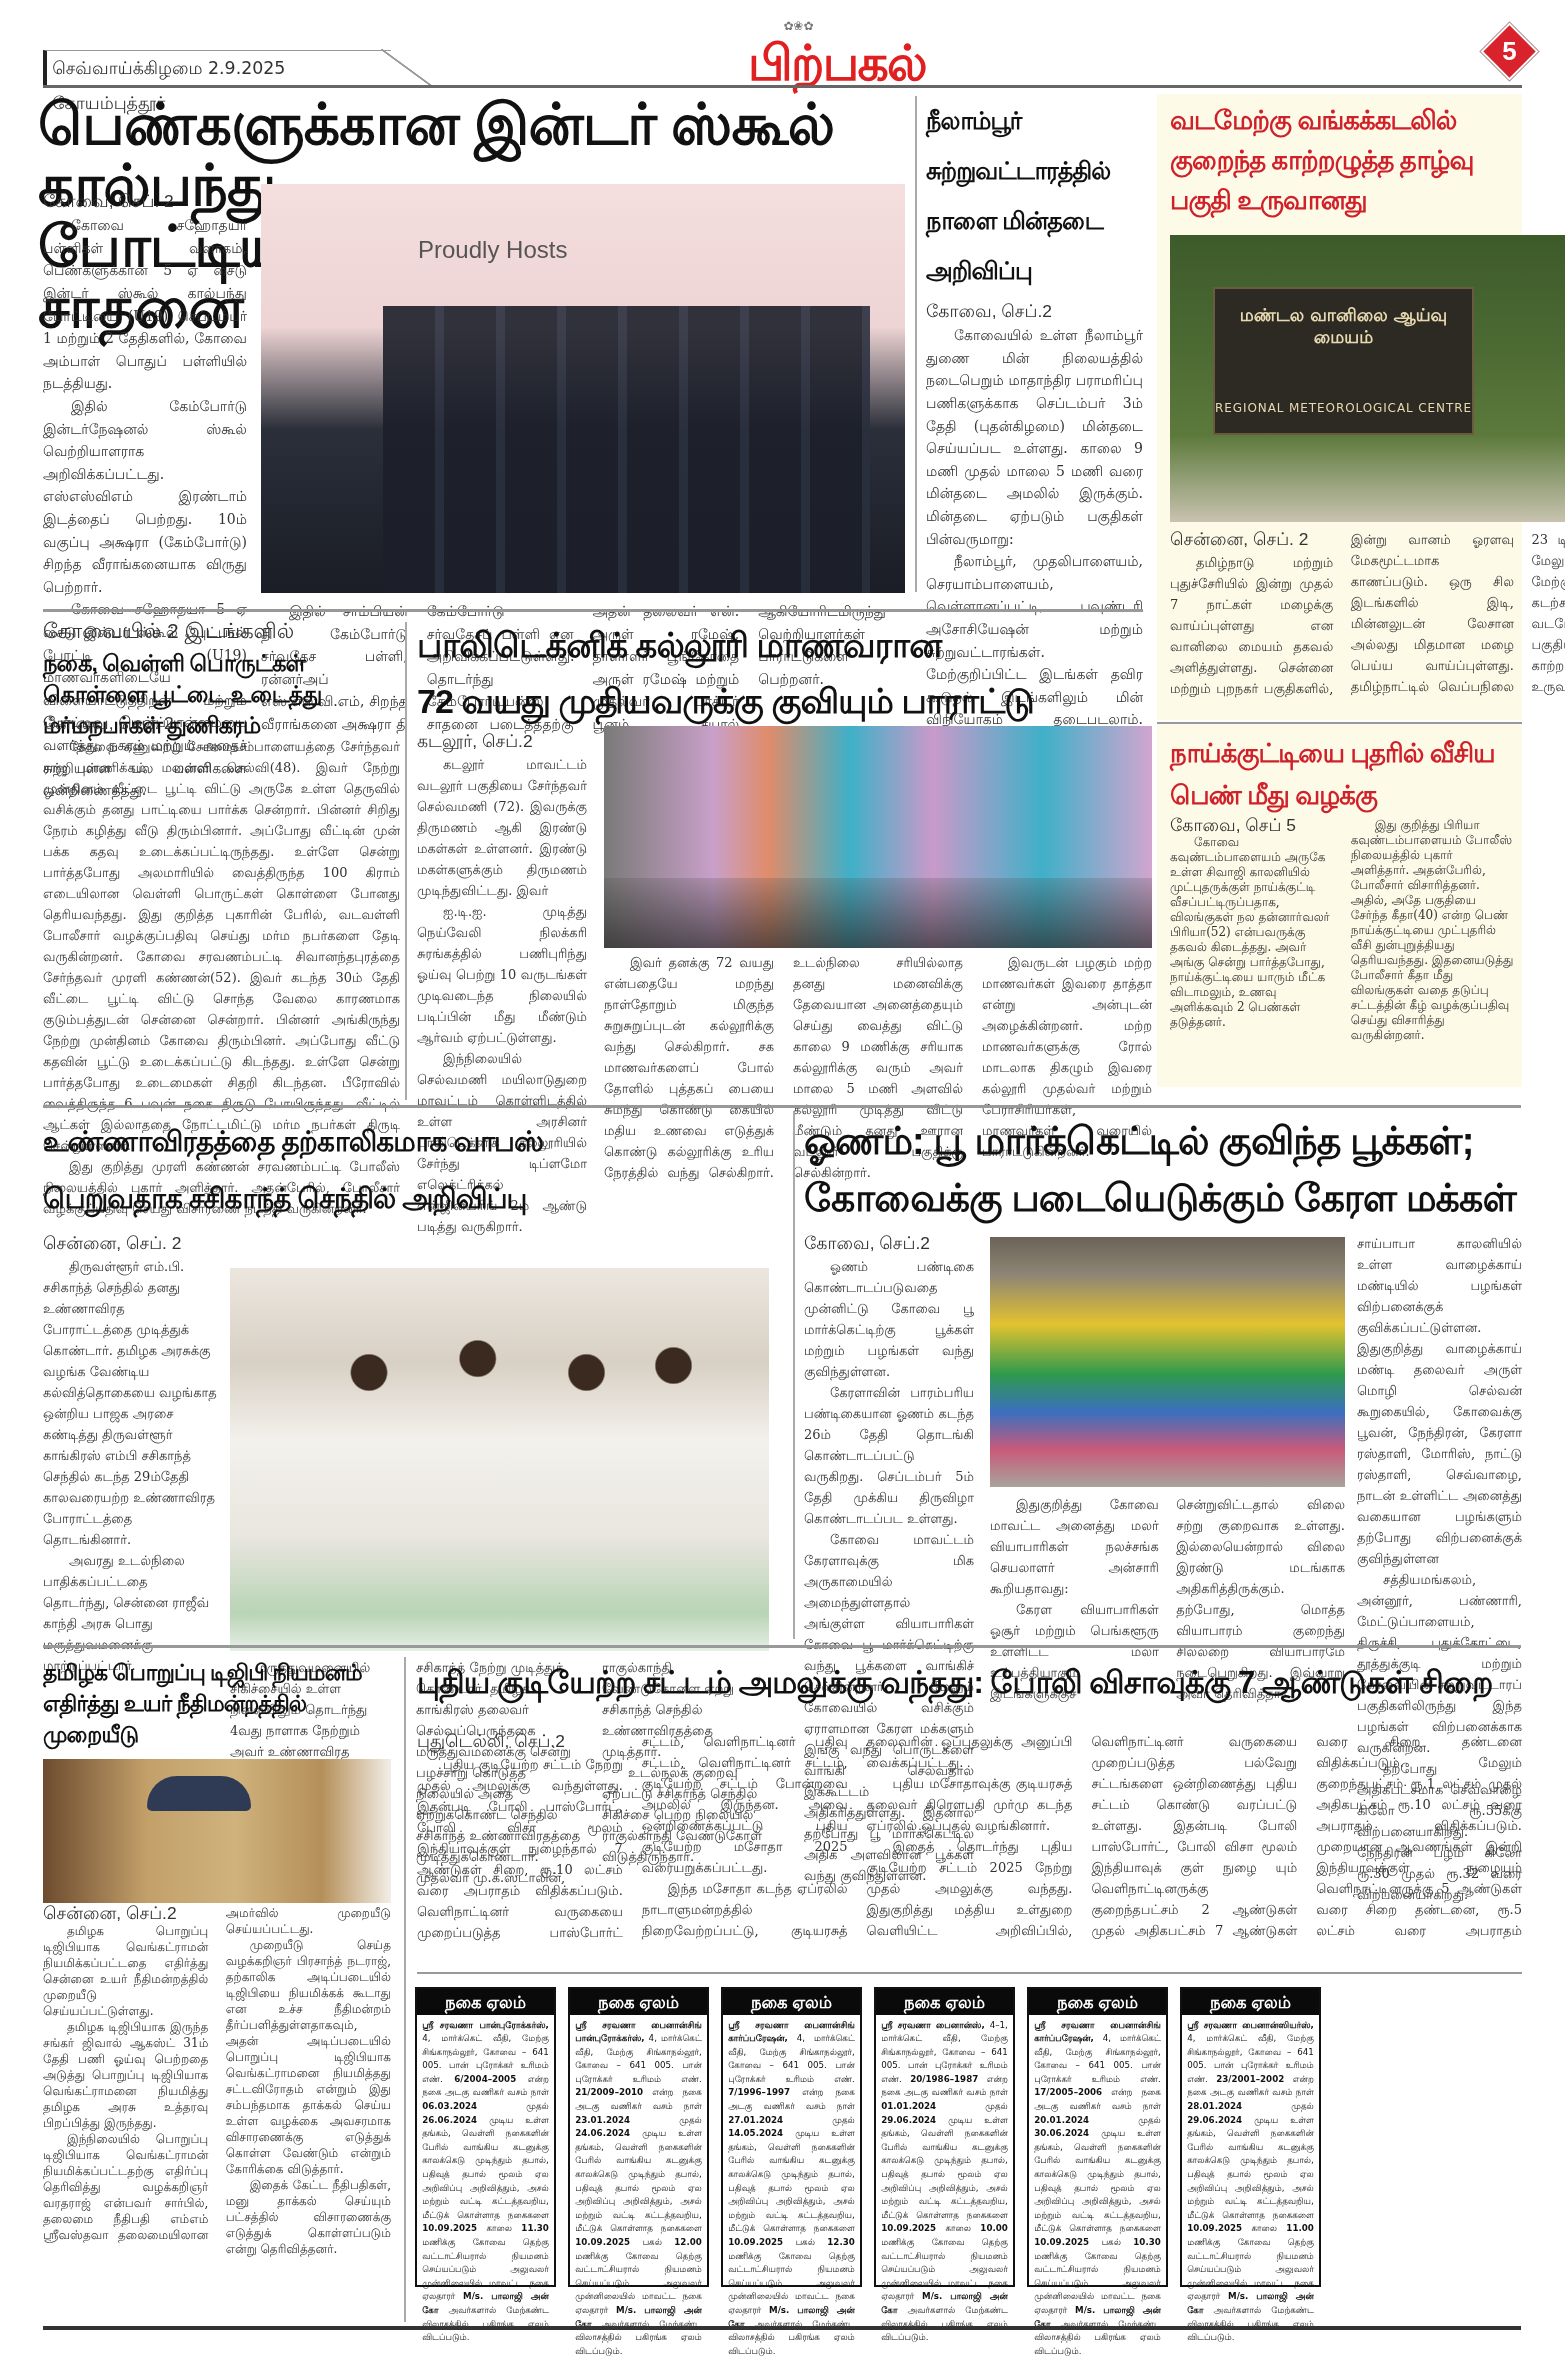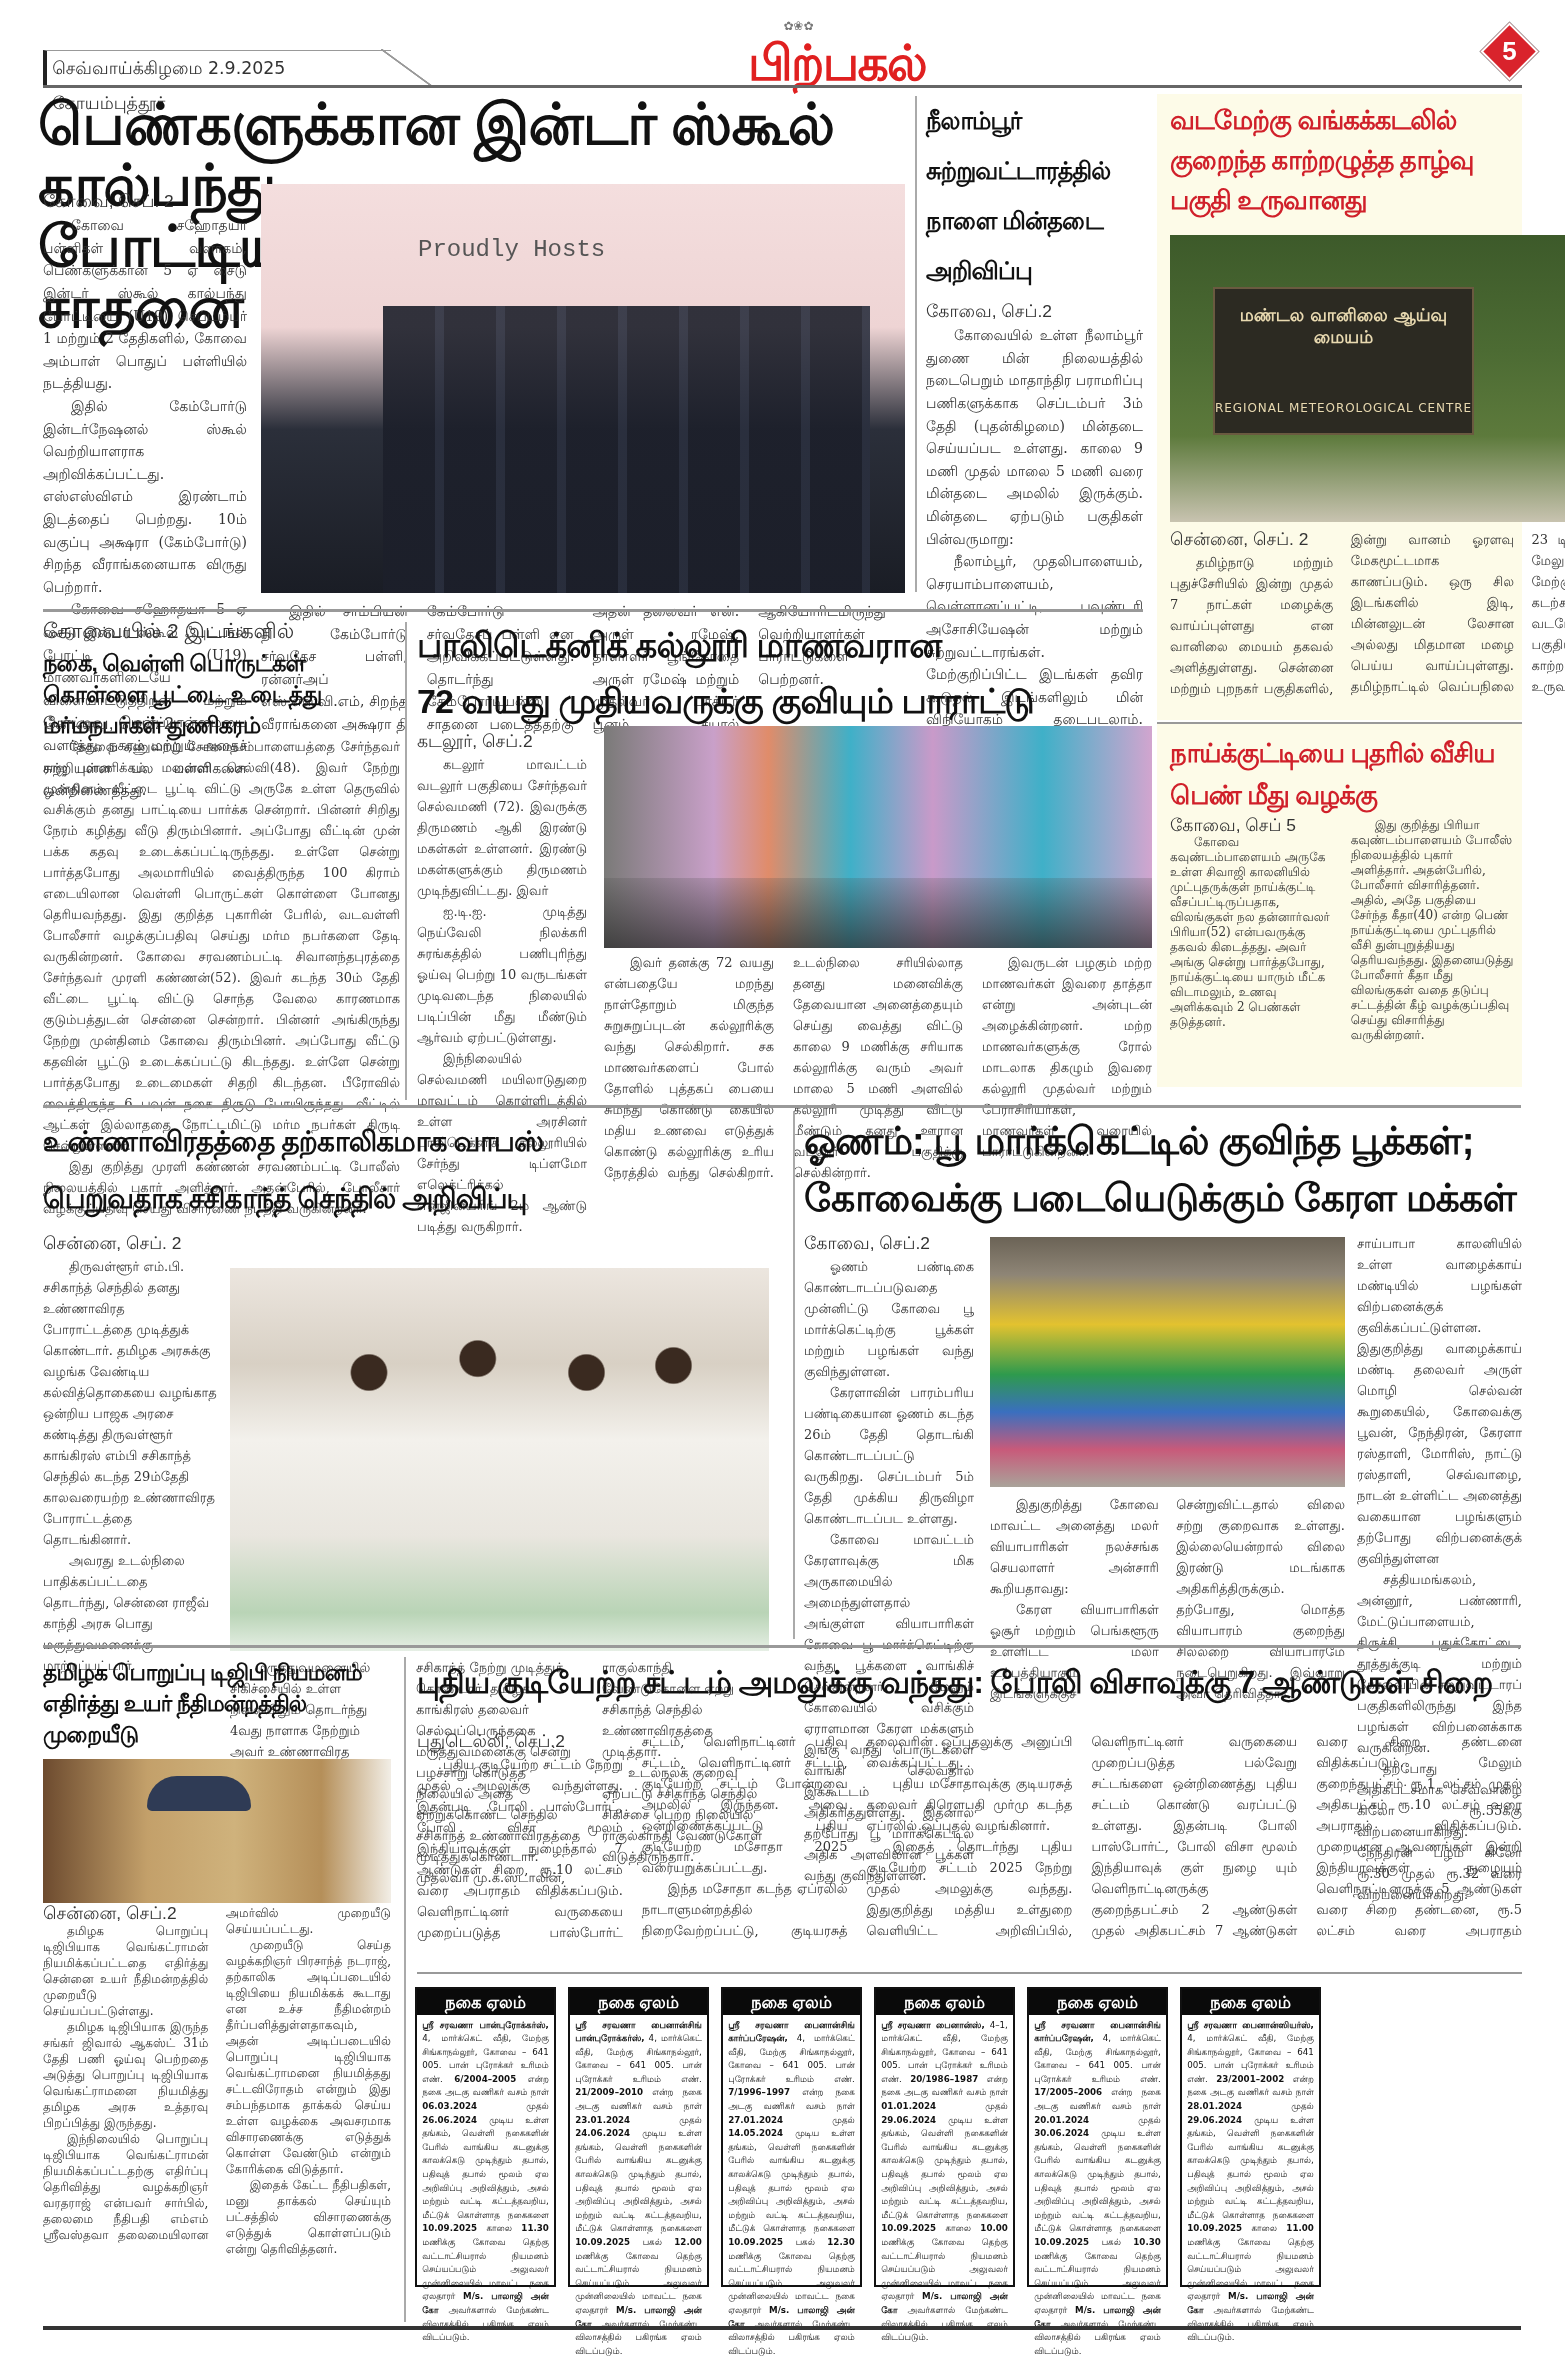--- a/index.html
+++ b/index.html
@@ -47,21 +47,21 @@
   <div>பெண்களுக்கான இன்டர் ஸ்கூல் கால்பந்து</div>
   <div>போட்டியில் கேம்போர்டு பள்ளி சாதனை</div>
 </div>
 <div class="abs body-text" style="left:43px;top:190px;width:204px;">
   <div class="dateline">கோவை, செப். 2</div>
   <p>கோவை சஹோதயா பள்ளிகள் வளாகம், பெண்களுக்கான 5 ஏ சைடு இன்டர் ஸ்கூல் கால்பந்து போட்டியை (U19) செப்டம்பர் 1 மற்றும் 2 தேதிகளில், கோவை அம்பாள் பொதுப் பள்ளியில் நடத்தியது.</p>
   <p>இதில் கேம்போர்டு இன்டர்நேஷனல் ஸ்கூல் வெற்றியாளராக அறிவிக்கப்பட்டது. எஸ்எஸ்விஎம் இரண்டாம் இடத்தைப் பெற்றது. 10ம் வகுப்பு அக்ஷரா (கேம்போர்டு) சிறந்த வீராங்கனையாக விருது பெற்றார்.</p>
   <p>கோவை சஹோதயா 5 ஏ சைடு இன்டர் ஸ்கூல் ஃபுட்பால் போட்டி (U19) மாணவர்களிடையே விளையாட்டுத்திறன் மற்றும் போட்டி மனப்பான்மையை வளர்த்து, நகரம் மற்றும் அதைச் சுற்றியுள்ள பல பள்ளிகளை ஒன்றிணைத்தது.</p>
 </div>
 <div class="photo" style="left:261px;top:184px;width:644px;height:409px;background:linear-gradient(180deg,#f4dede 0%,#eed4d4 35%,#2b2f3a 60%,#1a1d25 100%);">
-  <div style="position:absolute;left:157px;top:52px;font-size:24px;color:#555;font-family:Liberation Mono, monospace;">Proudly Hosts</div>
+  <div style="position:absolute;left:157px;top:52px;font-size:24px;color:#555;font-family:Liberation Sans, sans-serif;">Proudly Hosts</div>
   <div style="position:absolute;left:122px;top:122px;width:487px;height:287px;background:repeating-linear-gradient(90deg,#1c1f2a 0 52px,#2a2f3e 52px 61px);opacity:.9;"></div>
 </div>
 <div class="abs body-text cols4" style="left:261px;top:600px;width:644px;">
   <p>இதில் சாம்பியன் தி கேம்போர்டு சர்வதேச பள்ளி, ரன்னர்அப் எஸ்.எஸ்வி.எம், சிறந்த வீராங்கனை அக்ஷரா தி கேம்போர்டு சர்வதேசப் பள்ளி என அறிவிக்கப்பட்டுள்ளது. தொடர்ந்து கேம்போர்டியன்ஸ் சாதனை படைத்ததற்கு அதன் தலைவர் என். அருள் ரமேஷ், தாளாளர் பூங்கோதை அருள் ரமேஷ் மற்றும் முதல்வர் டாக்டர் பூனம் சயால் ஆகியோரிடமிருந்து வெற்றியாளர்கள் பாராட்டுகளை பெற்றனர்.</p>
 </div>
 
 <div class="vrule" style="left:915px;top:96px;height:496px;"></div>
 
 <div class="abs hl" style="left:926px;top:96px;width:217px;font-size:24px;line-height:50px;">நீலாம்பூர் சுற்றுவட்டாரத்தில் நாளை மின்தடை அறிவிப்பு</div>
 <div class="abs body-text" style="left:926px;top:300px;width:217px;">

